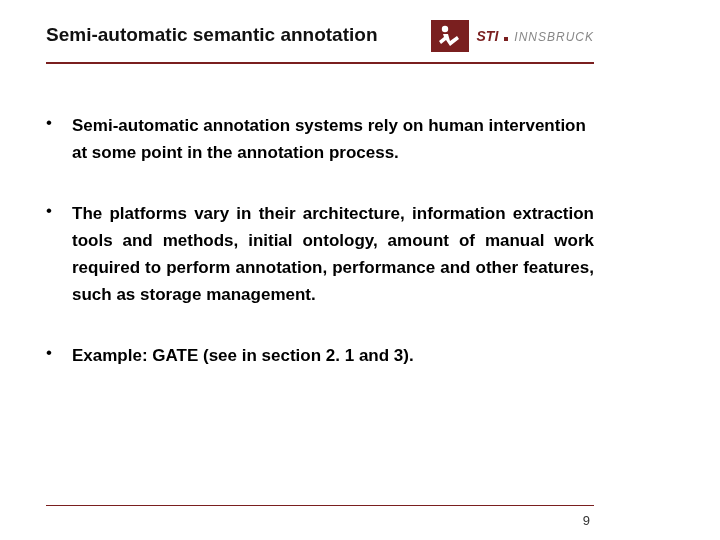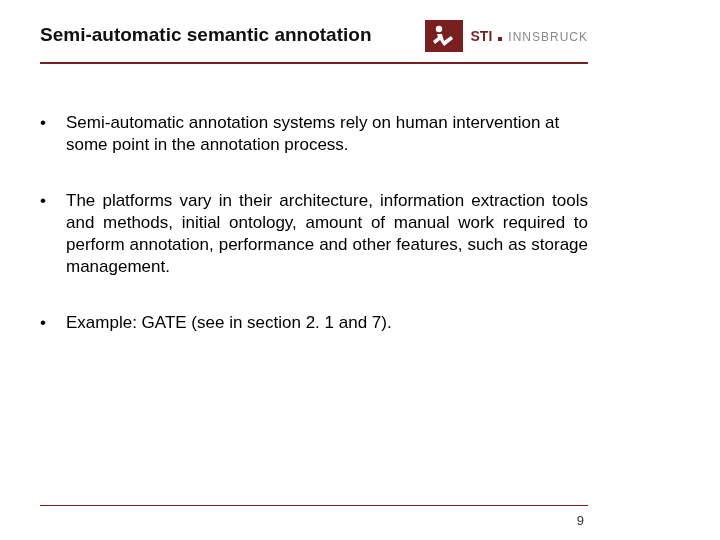--- a/index.html
+++ b/index.html
@@ -1,31 +1,31 @@
 <!DOCTYPE html>
 <html><head>
 <meta charset="utf-8">
 <style>
   * { margin: 0; padding: 0; box-sizing: border-box; }
   html, body { width: 720px; height: 540px; background: #fff; font-family: Arial, Helvetica, sans-serif; color: #000; }
-  .slide { width: 628px; height: 540px; position: relative; }
+  .slide { width: 628px; height: 540px; position: relative; margin-left: 6px; }
   .header-area { position: absolute; top: 24px; left: 40px; right: 40px; }
   .title { font-size: 19px; font-weight: bold; color: #111; }
   .logo-block { position: absolute; top: 20px; right: 40px; display: flex; align-items: center; gap: 8px; }
   .logo-square { width: 38px; height: 32px; background: #7a1f1f; display: flex; align-items: center; justify-content: center; position: relative; }
   .logo-square svg { display: block; }
-  .logo-text { display: flex; align-items: baseline; gap: 4px; }
+  .logo-text { display: flex; align-items: baseline; gap: 4px; font-style: italic; }
   .logo-sti { font-size: 14px; font-weight: bold; color: #7a1f1f; }
   .logo-dot { width: 4px; height: 4px; background: #7a1f1f; display: inline-block; border-radius: 0; margin: 0 2px; }
   .logo-inns { font-size: 12px; letter-spacing: 1px; color: #888; font-weight: normal; }
   .hr-top { position: absolute; top: 62px; left: 40px; right: 40px; height: 2px; background: #7a1f1f; }
   .body-area { position: absolute; top: 112px; left: 40px; right: 40px; }
   .bullet-item { display: flex; align-items: flex-start; margin-bottom: 34px; }
   .bullet-mark { width: 26px; flex: none; font-size: 17px; line-height: 22px; color: #000; }
-  .bullet-text { flex: 1; font-size: 17px; line-height: 22px; }
+  .bullet-text { flex: 1; font-size: 17px; line-height: 27px; font-weight: bold; }
   .bullet-text.justify { text-align: justify; }
   .hr-bottom { position: absolute; bottom: 34px; left: 40px; right: 40px; height: 1px; background: #7a1f1f; }
   .page-num { position: absolute; bottom: 12px; right: 44px; font-size: 13px; color: #333; }
 </style>
 </head>
 <body>
 
 <div class="slide">
 
   <div class="header-area">
@@ -52,20 +52,20 @@
     <div class="bullet-item">
       <div class="bullet-mark">•</div>
       <div class="bullet-text">Semi-automatic annotation systems rely on human intervention at some point in the annotation process.</div>
     </div>
     <div class="bullet-item">
       <div class="bullet-mark">•</div>
       <div class="bullet-text justify">The platforms vary in their architecture, information extraction tools and methods, initial ontology, amount of manual work required to perform annotation, performance and other features, such as storage management.</div>
     </div>
     <div class="bullet-item">
       <div class="bullet-mark">•</div>
-      <div class="bullet-text">Example: GATE (see in section 2. 1 and 7).</div>
+      <div class="bullet-text">Example: GATE (see in section 2. 1 and 3).</div>
     </div>
   </div>
 
   <div class="hr-bottom"></div>
   <div class="page-num">9</div>
 
 </div>
 
 </body></html>

